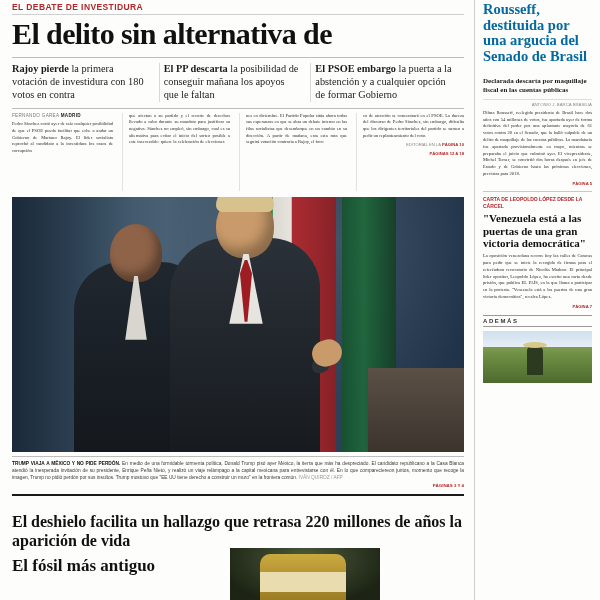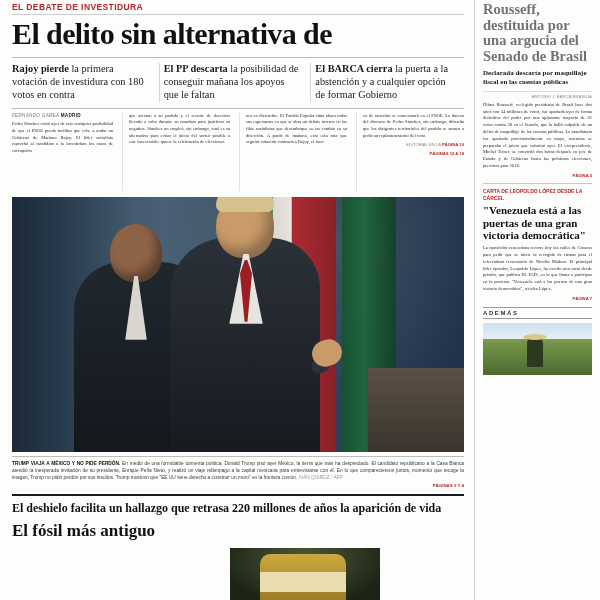--- a/index.html
+++ b/index.html
@@ -238,22 +238,22 @@
     color: #9a9a9a;
     text-align: right;
     text-transform: uppercase;
     margin-top: 2px;
   }
   .caption-ref .pg { color: #b3262b; font-weight: bold; }
 
   .bottom-rule { border-top: 2px solid #1a1a1a; margin: 4px 2px 0 2px; }
 
   .bottom-head {
-    margin: 5px 2px 0 2px;
-    font-size: 12px;
+    margin: 16px 2px 0 2px;
+    font-size: 16px;
     font-weight: bold;
     line-height: 1.2;
     color: #111;
   }
   .bottom-head2 {
     margin: 6px 2px 0 2px;
     font-size: 17px;
     font-weight: bold;
     color: #111;
   }
@@ -283,22 +283,22 @@
     width: 126px; height: 600px;
     border-left: 1px solid #cfcfcf;
     padding: 2px 8px 0 8px;
     background: #fdfdfb;
   }
   .rail-head {
     font-family: "Liberation Serif", serif;
     font-weight: bold;
     font-size: 14.5px;
     line-height: 1.08;
-    color: #737373;
-    margin-bottom: 4px;
+    color: #0369a1;
+    margin-bottom: 12px;
   }
   .rail-sub {
     font-size: 7px;
     font-weight: bold;
     line-height: 1.3;
     color: #1a1a1a;
     margin-bottom: 4px;
   }
   .rail-byline {
     font-family: "Liberation Sans", sans-serif;
@@ -397,21 +397,21 @@
     <div class="sub-rule"></div>
 
     <div class="subheads">
       <div class="subhead">
         <b>Rajoy pierde</b><span> la primera votación de investidura con 180 votos en contra</span>
       </div>
       <div class="subhead">
         <b>El PP descarta</b><span> la posibilidad de conseguir mañana los apoyos que le faltan</span>
       </div>
       <div class="subhead">
-        <b>El BARCA cierra</b><span> la puerta a la abstención y a cualquier opción de formar Gobierno</span>
+        <b>El PSOE embargo</b><span> la puerta a la abstención y a cualquier opción de formar Gobierno</span>
       </div>
     </div>
 
     <div class="rule-med"></div>
 
     <div class="body-cols">
       <div class="bcol">
         <div class="byline">
           <span>FERNANDO GAREA</span>
           <b>Madrid</b>

